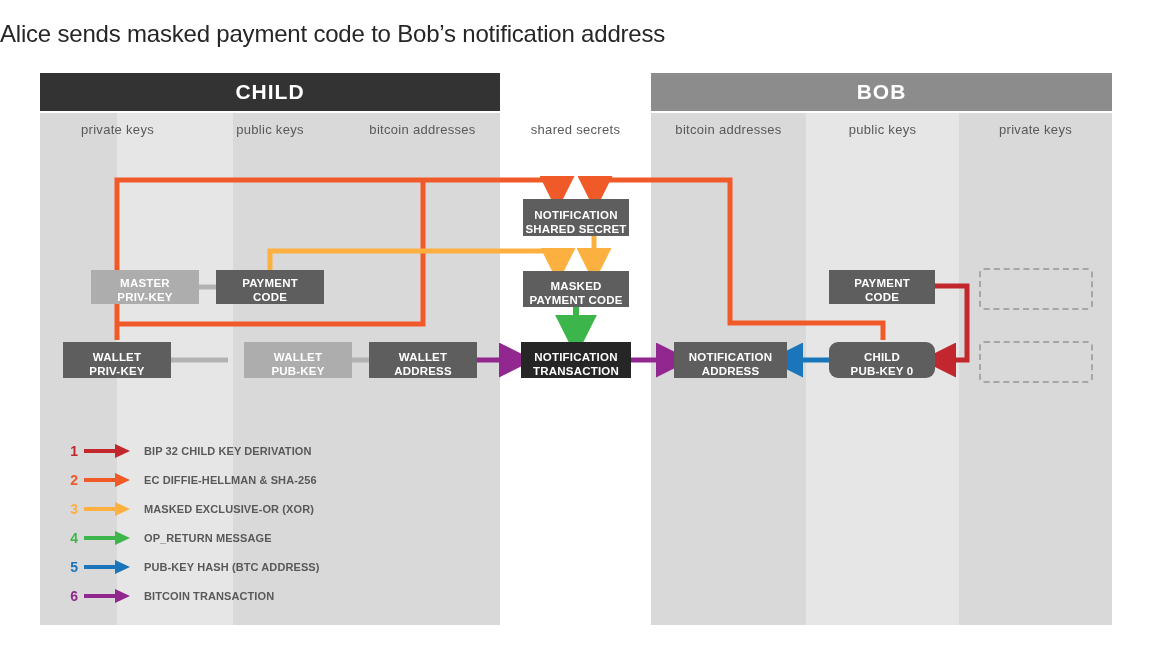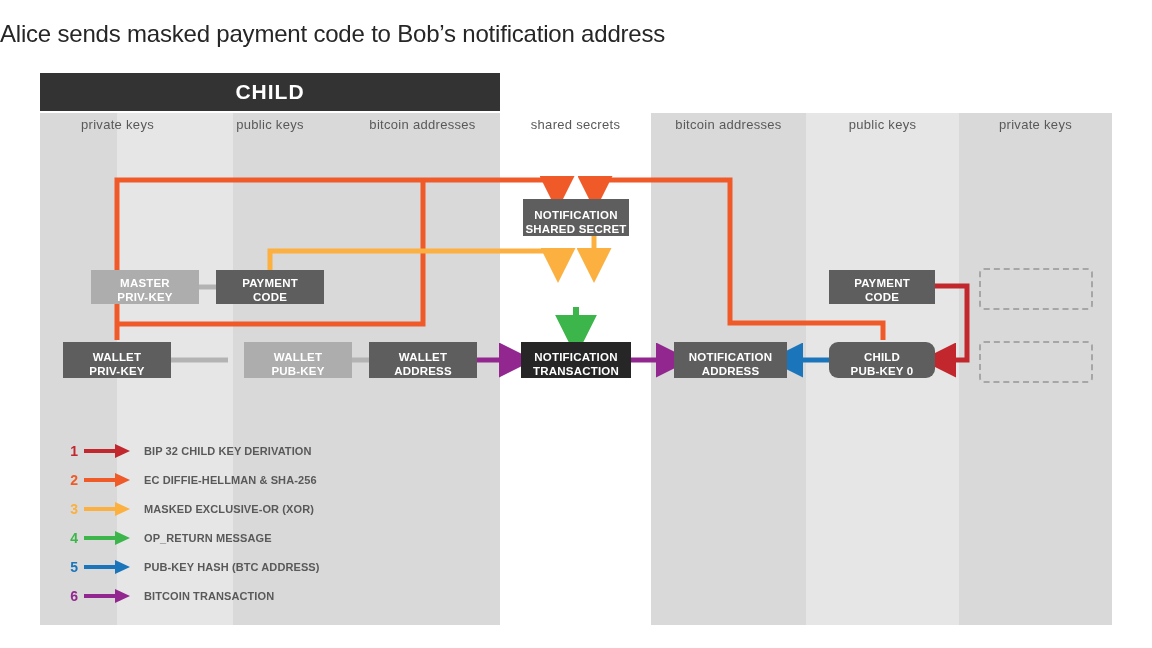--- a/index.html
+++ b/index.html
@@ -17,21 +17,21 @@
 
   
   .partybar{position:absolute;top:73px;height:38px;color:#ffffff;
             font-size:21px;font-weight:bold;letter-spacing:1px;
             display:flex;align-items:center;justify-content:center;}
   .party-alice{background:#333333;}
   .party-bob{background:#8c8c8c;}
 
   
   .colcap{position:absolute;top:117px;height:24px;font-size:13px;color:#595959;
-          display:flex;align-items:flex-start;justify-content:center;letter-spacing:.3px;}
+          display:flex;align-items:center;justify-content:center;letter-spacing:.3px;}
 
   
   .node{position:absolute;display:flex;flex-direction:column;
         align-items:center;justify-content:flex-end;text-align:center;
         color:#ffffff;font-size:11.5px;font-weight:bold;line-height:1.22;
         letter-spacing:.2px;z-index:6;}
   .node span{display:block;white-space:nowrap;}
   .n-dark{background:#5e5e5e;}
   .n-black{background:#262626;}
   .n-light{background:#adadad;margin-left:28px;}
@@ -63,20 +63,23 @@
   <div class="band" style="left:233px;width:112px;background:#d9d9d9;"></div>
   <div class="band" style="left:345px;width:155px;background:#d9d9d9;"></div>
   <div class="band" style="left:500px;width:151px;background:#ffffff;"></div>
   <div class="band" style="left:651px;width:155px;background:#d9d9d9;"></div>
   <div class="band" style="left:806px;width:153px;background:#e6e6e6;"></div>
   <div class="band" style="left:959px;width:153px;background:#d9d9d9;"></div>
 
   <div class="partybar party-alice" style="left:40px;width:460px;">
     <span>CHILD</span>
   </div>
+  <div class="partybar party-bob" style="left:651px;width:461px;">
+    <span>BOB</span>
+  </div>
 
   <div class="colcap" style="left:40px;width:155px;">
       <span>private keys</span>
     </div>
   <div class="colcap" style="left:195px;width:150px;">
       <span>public keys</span>
     </div>
   <div class="colcap" style="left:345px;width:155px;">
       <span>bitcoin addresses</span>
     </div>
@@ -163,20 +166,24 @@
   <div class="node n-dark" style="left:369px;top:342px;width:108px;height:36px;">
     <span>WALLET</span>
     <span>ADDRESS</span>
   </div>
 
   <div class="node n-dark" style="left:523px;top:199px;width:106px;height:37px;">
     <span>NOTIFICATION</span>
     <span>SHARED SECRET</span>
   </div>
 
+  <div class="node n-dark" style="left:523px;top:271px;width:106px;height:36px;">
+    <span>MASKED</span>
+    <span>PAYMENT CODE</span>
+  </div>
 
   <div class="node n-black" style="left:521px;top:342px;width:110px;height:36px;">
     <span>NOTIFICATION</span>
     <span>TRANSACTION</span>
   </div>
 
   <div class="node n-dark" style="left:674px;top:342px;width:113px;height:36px;">
     <span>NOTIFICATION</span>
     <span>ADDRESS</span>
   </div>

